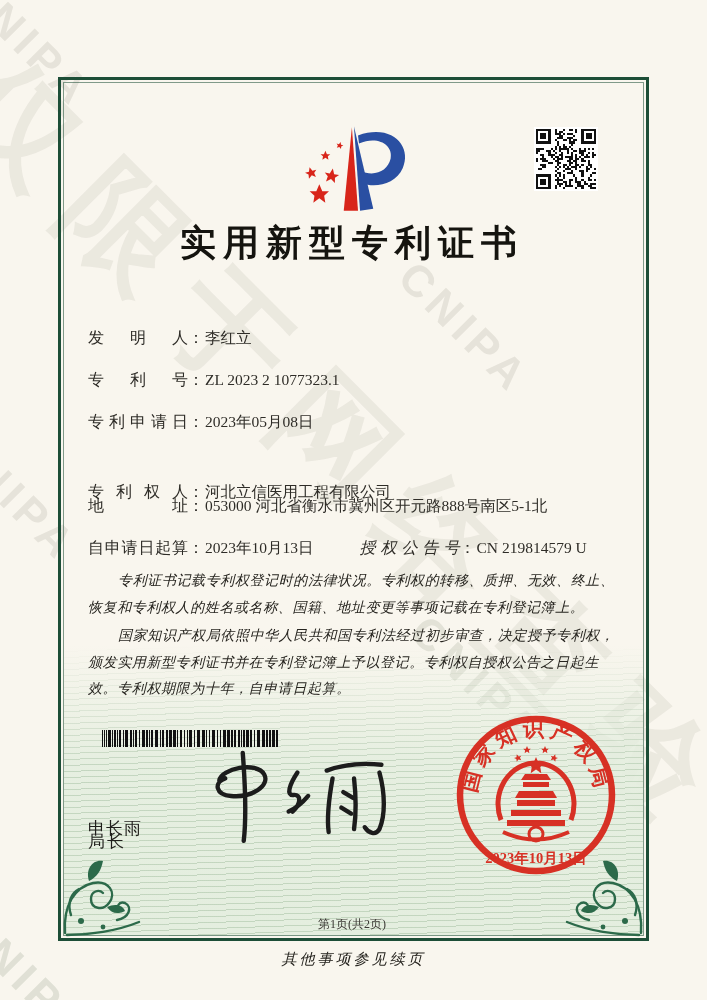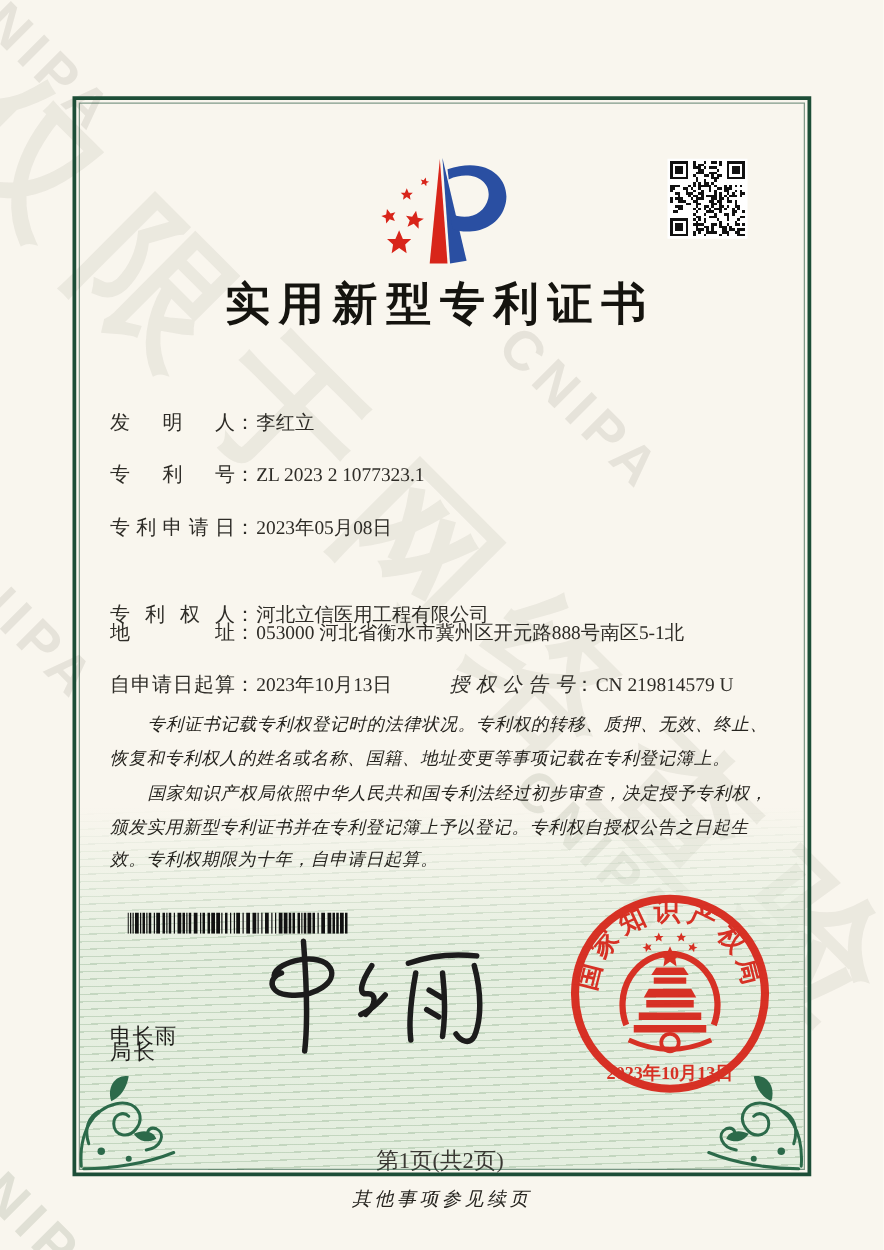--- a/index.html
+++ b/index.html
@@ -59,21 +59,21 @@
   .paras p + p{margin-top:2px;}
 
   
   .barcode{position:absolute;left:102px;top:730px;width:180px;height:17px;z-index:2;}
   .signer{position:absolute;left:88px;z-index:2;font-family:"Liberation Sans",sans-serif;
           font-size:17px;color:#1f1e1b;letter-spacing:2px;}
   .signer-title{top:786px;margin-top:44px;} .signer-name{top:817px;letter-spacing:1px;}
   .signature{position:absolute;left:192px;top:738px;width:205px;height:112px;z-index:2;}
   .seal{position:absolute;left:451px;top:710px;width:170px;height:170px;z-index:5;opacity:0.95;}
   .page-num{position:absolute;left:58px;top:916px;width:588px;text-align:center;
-            font-size:18px;color:#3a3833;z-index:2;}
+            font-size:12px;color:#3a3833;z-index:2;}
   .note{position:absolute;left:0;top:950px;width:707px;text-align:center;font-size:15px;
         font-style:italic;letter-spacing:3px;color:#26241f;z-index:2;}
 </style>
 </head>
 <body>
 
 <div class="page">
 
   <svg width="0" height="0" style="position:absolute" aria-hidden="true">
     <defs>

